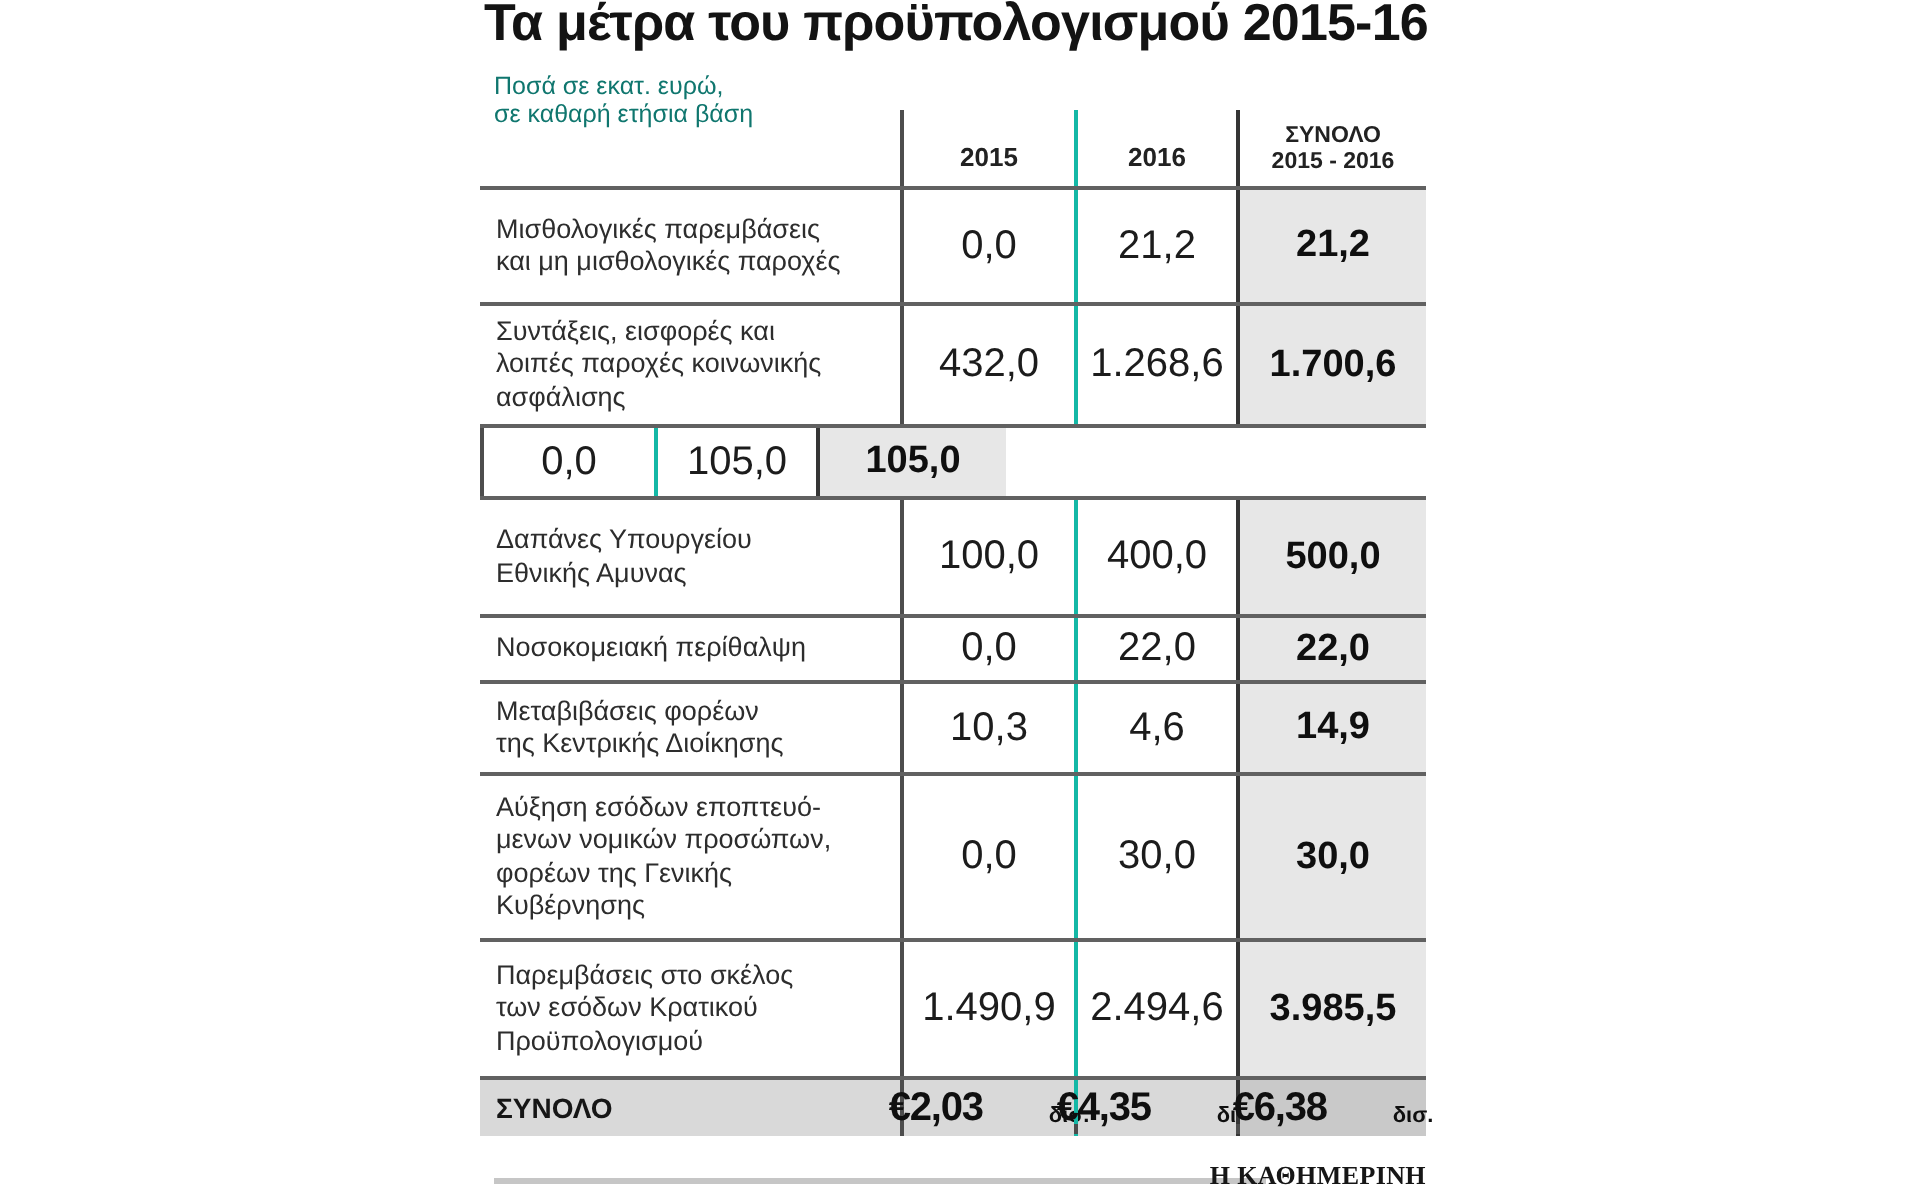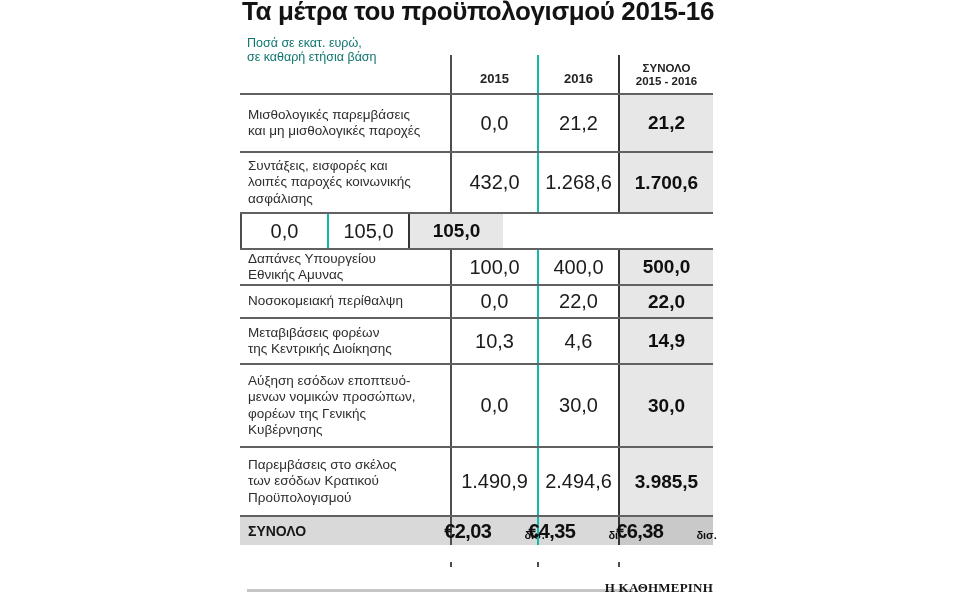--- a/index.html
+++ b/index.html
@@ -37,21 +37,21 @@
     display:flex; align-items:flex-end; justify-content:center;
     font-weight:700; font-size:13px; color:#222; padding-bottom:7px;
   }
   .total-head {
     font-size:11.5px; line-height:12.5px; text-align:center;
     white-space:pre-line; padding-bottom:6px;
   }
 
   .data { border-top:2px solid #616161; }
   .r1 { height:58px; } .r2 { height:61px; } .r3 { height:36px; }
-  .r4 { height:36px; } .r5 { height:33px; } .r6 { height:46px; }
+  .r4 { height:59px; } .r5 { height:33px; } .r6 { height:46px; }
   .r7 { height:83px; } .r8 { height:69px; }
 
   .val {
     display:flex; align-items:center; justify-content:center;
     font-size:20px; color:#1c1c1c;
   }
   .totalcell {
     background:#e7e7e7; font-weight:700; font-size:19px; color:#0f0f0f;
   }
 

